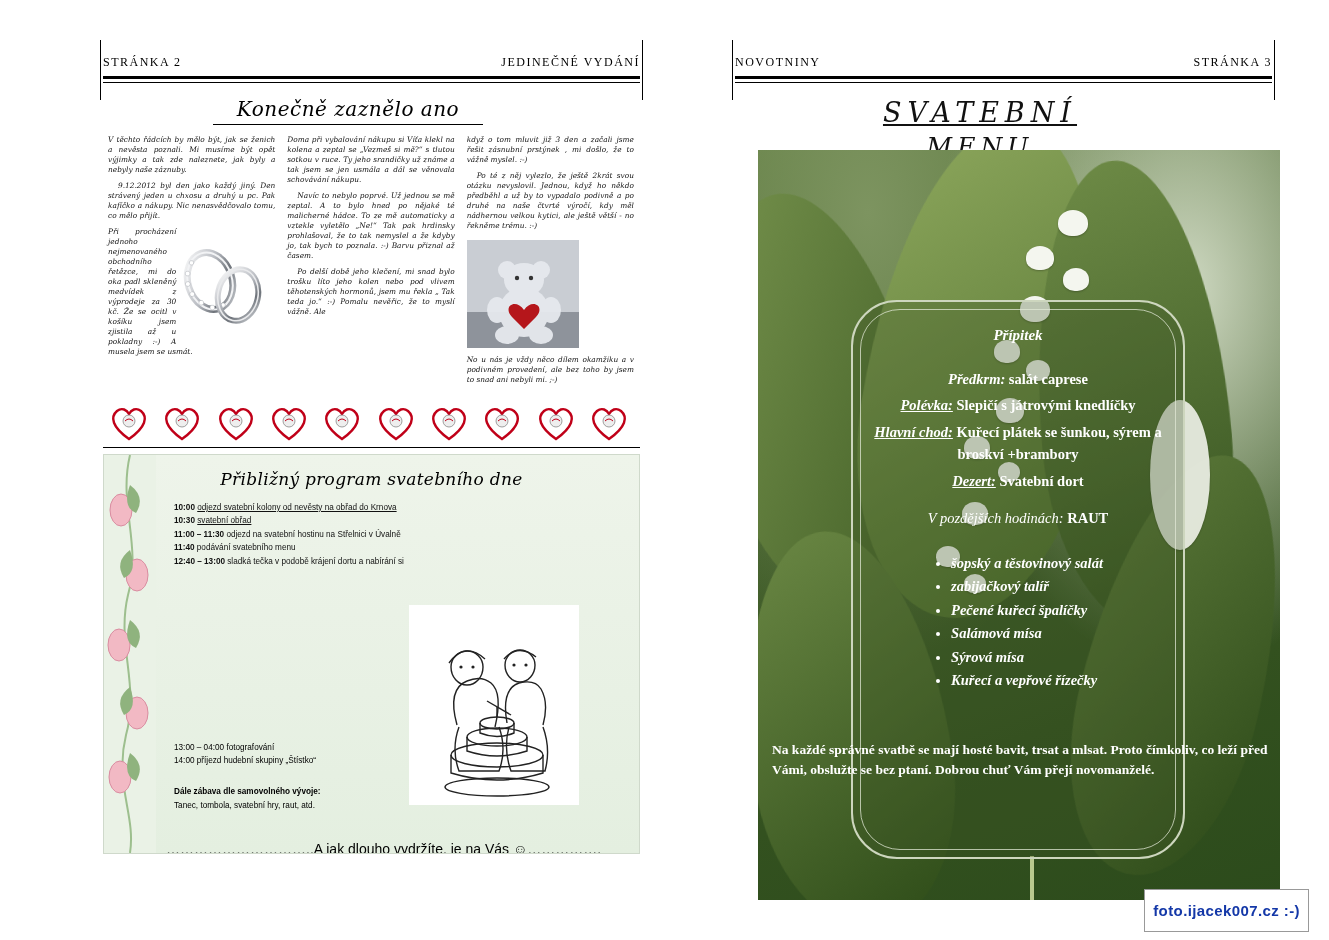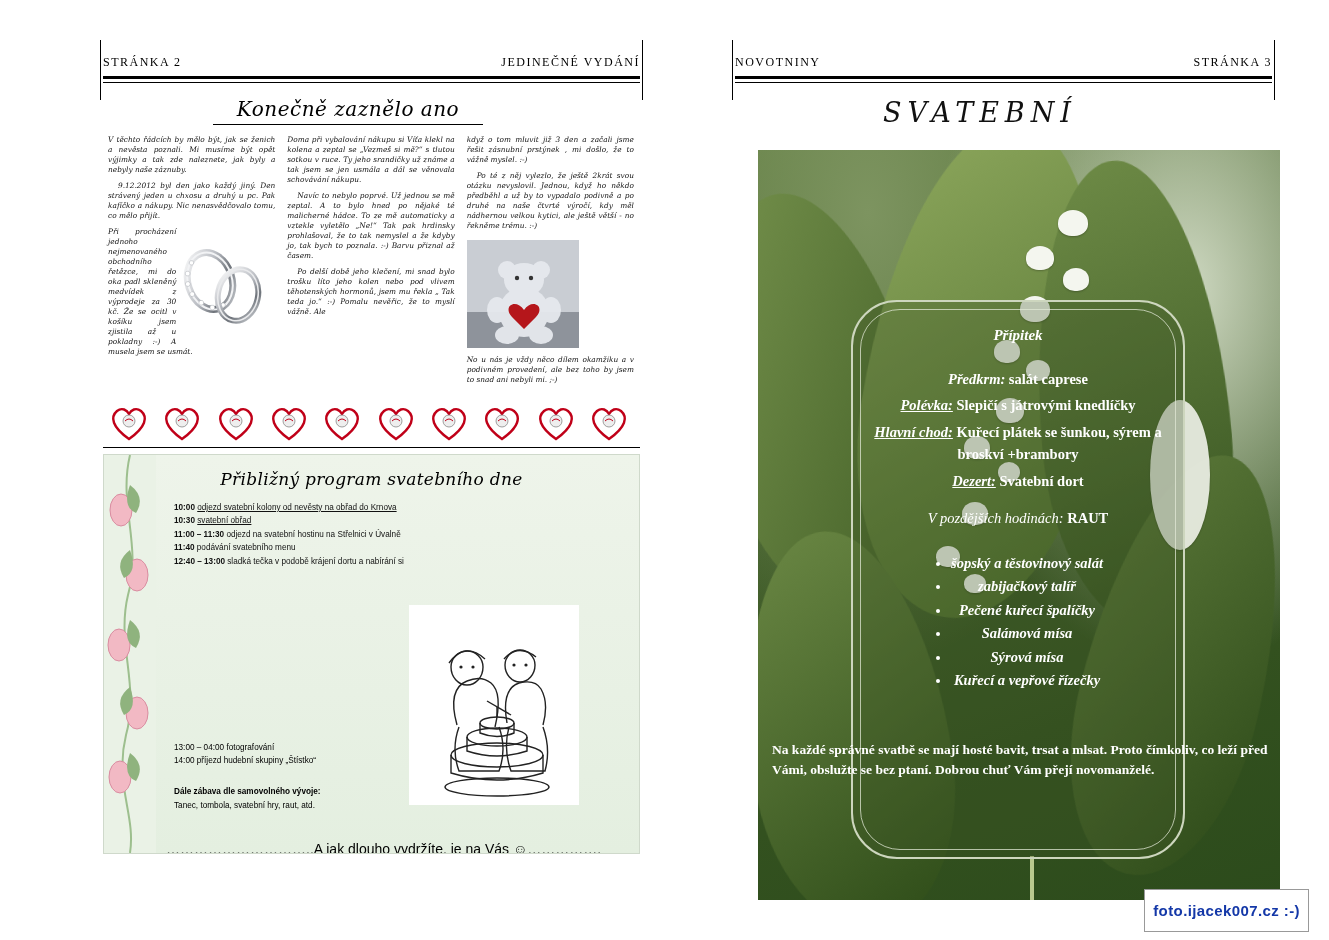--- a/index.html
+++ b/index.html
@@ -142,21 +142,21 @@
   #right-page{left:680px;top:40px;width:600px;height:860px;}
   .menu-title{
     text-align:center;
     font-family:"DejaVu Serif",serif;
     font-style:italic;
     font-size:27px;
     letter-spacing:6px;
     margin-top:14px;
     color:#111;
   }
-  .menu-title .ul{ }
+  .menu-title .ul{ text-decoration:underline; }
   .menu-title .l2{display:block;margin-top:4px;font-size:25px;letter-spacing:5px;}
   .photo{
     position:absolute;left:78px;top:110px;width:548px;height:778px;
     background:
       radial-gradient(ellipse at 78% 18%, #cfd9c2 0%, rgba(207,217,194,0) 42%),
       radial-gradient(ellipse at 20% 8%, #7d9460 0%, rgba(125,148,96,0) 45%),
       linear-gradient(160deg,#5c7a3c 0%,#44602c 35%,#33511f 70%,#2b4a1b 100%);
       overflow:hidden;
   }
   .leafA,.leafB,.leafC{
@@ -185,21 +185,21 @@
   }
   .mtext .hd{font-style:italic;font-weight:bold;font-size:15px;margin-bottom:22px;}
   .mrow{margin:0 10px 5px 10px;font-style:italic;}
   .mrow b{font-style:normal;font-weight:bold;}
   .mrow .lbl{font-style:italic;font-weight:bold;}
   .ulined{text-decoration:underline;}
   .raut{margin:16px 10px 16px 10px;font-style:italic;}
   .raut b{font-style:normal;font-weight:bold;}
   .mlist{
     margin:6px 0 0 0;padding:0;list-style:disc;
-    display:inline-block;text-align:center;color:#fff;
+    display:inline-block;text-align:left;color:#fff;
     font-style:italic;font-weight:bold;font-size:14.5px;line-height:1.62;
   }
   .mlist li{margin-left:18px;}
   .mnote{
     position:absolute;left:14px;right:21px;top:590px;
     color:#fff;font-family:"Liberation Serif",serif;
     font-size:13.5px;line-height:1.45;font-weight:bold;text-align:left;
   }
   .stem{
     position:absolute;left:50%;bottom:0;width:4px;height:72px;
@@ -477,20 +477,21 @@
   <div class="vrule2"></div>
 
   <div class="hdr">
     <span class="left">NOVOTNINY</span>
     <span class="right">STRÁNKA 3</span>
   </div>
   <div class="hdr-rule2"></div>
 
   <div class="menu-title">
     <span class="ul">SVATEBNÍ</span>
+    <span class="l2 ul">MENU</span>
   </div>
 
   <div class="photo">
 
     <div class="leafA" style="left:-40px;top:40px;width:200px;height:420px;background:linear-gradient(120deg,#79954f,#3f5c24);transform:rotate(-12deg);"></div>
     <div class="leafB" style="left:110px;top:-30px;width:230px;height:500px;background:linear-gradient(140deg,#8fa95e,#4a6a2a);transform:rotate(9deg);"></div>
     <div class="leafC" style="left:280px;top:10px;width:190px;height:470px;background:linear-gradient(160deg,#6f8c47,#33501e);transform:rotate(-5deg);"></div>
     <div class="leafA" style="left:330px;top:300px;width:180px;height:430px;background:linear-gradient(120deg,#5d7a3a,#2d4a19);transform:rotate(14deg);"></div>
     <div class="leafB" style="left:-10px;top:380px;width:200px;height:400px;background:linear-gradient(150deg,#6c8945,#2c4a17);transform:rotate(-8deg);"></div>
 

